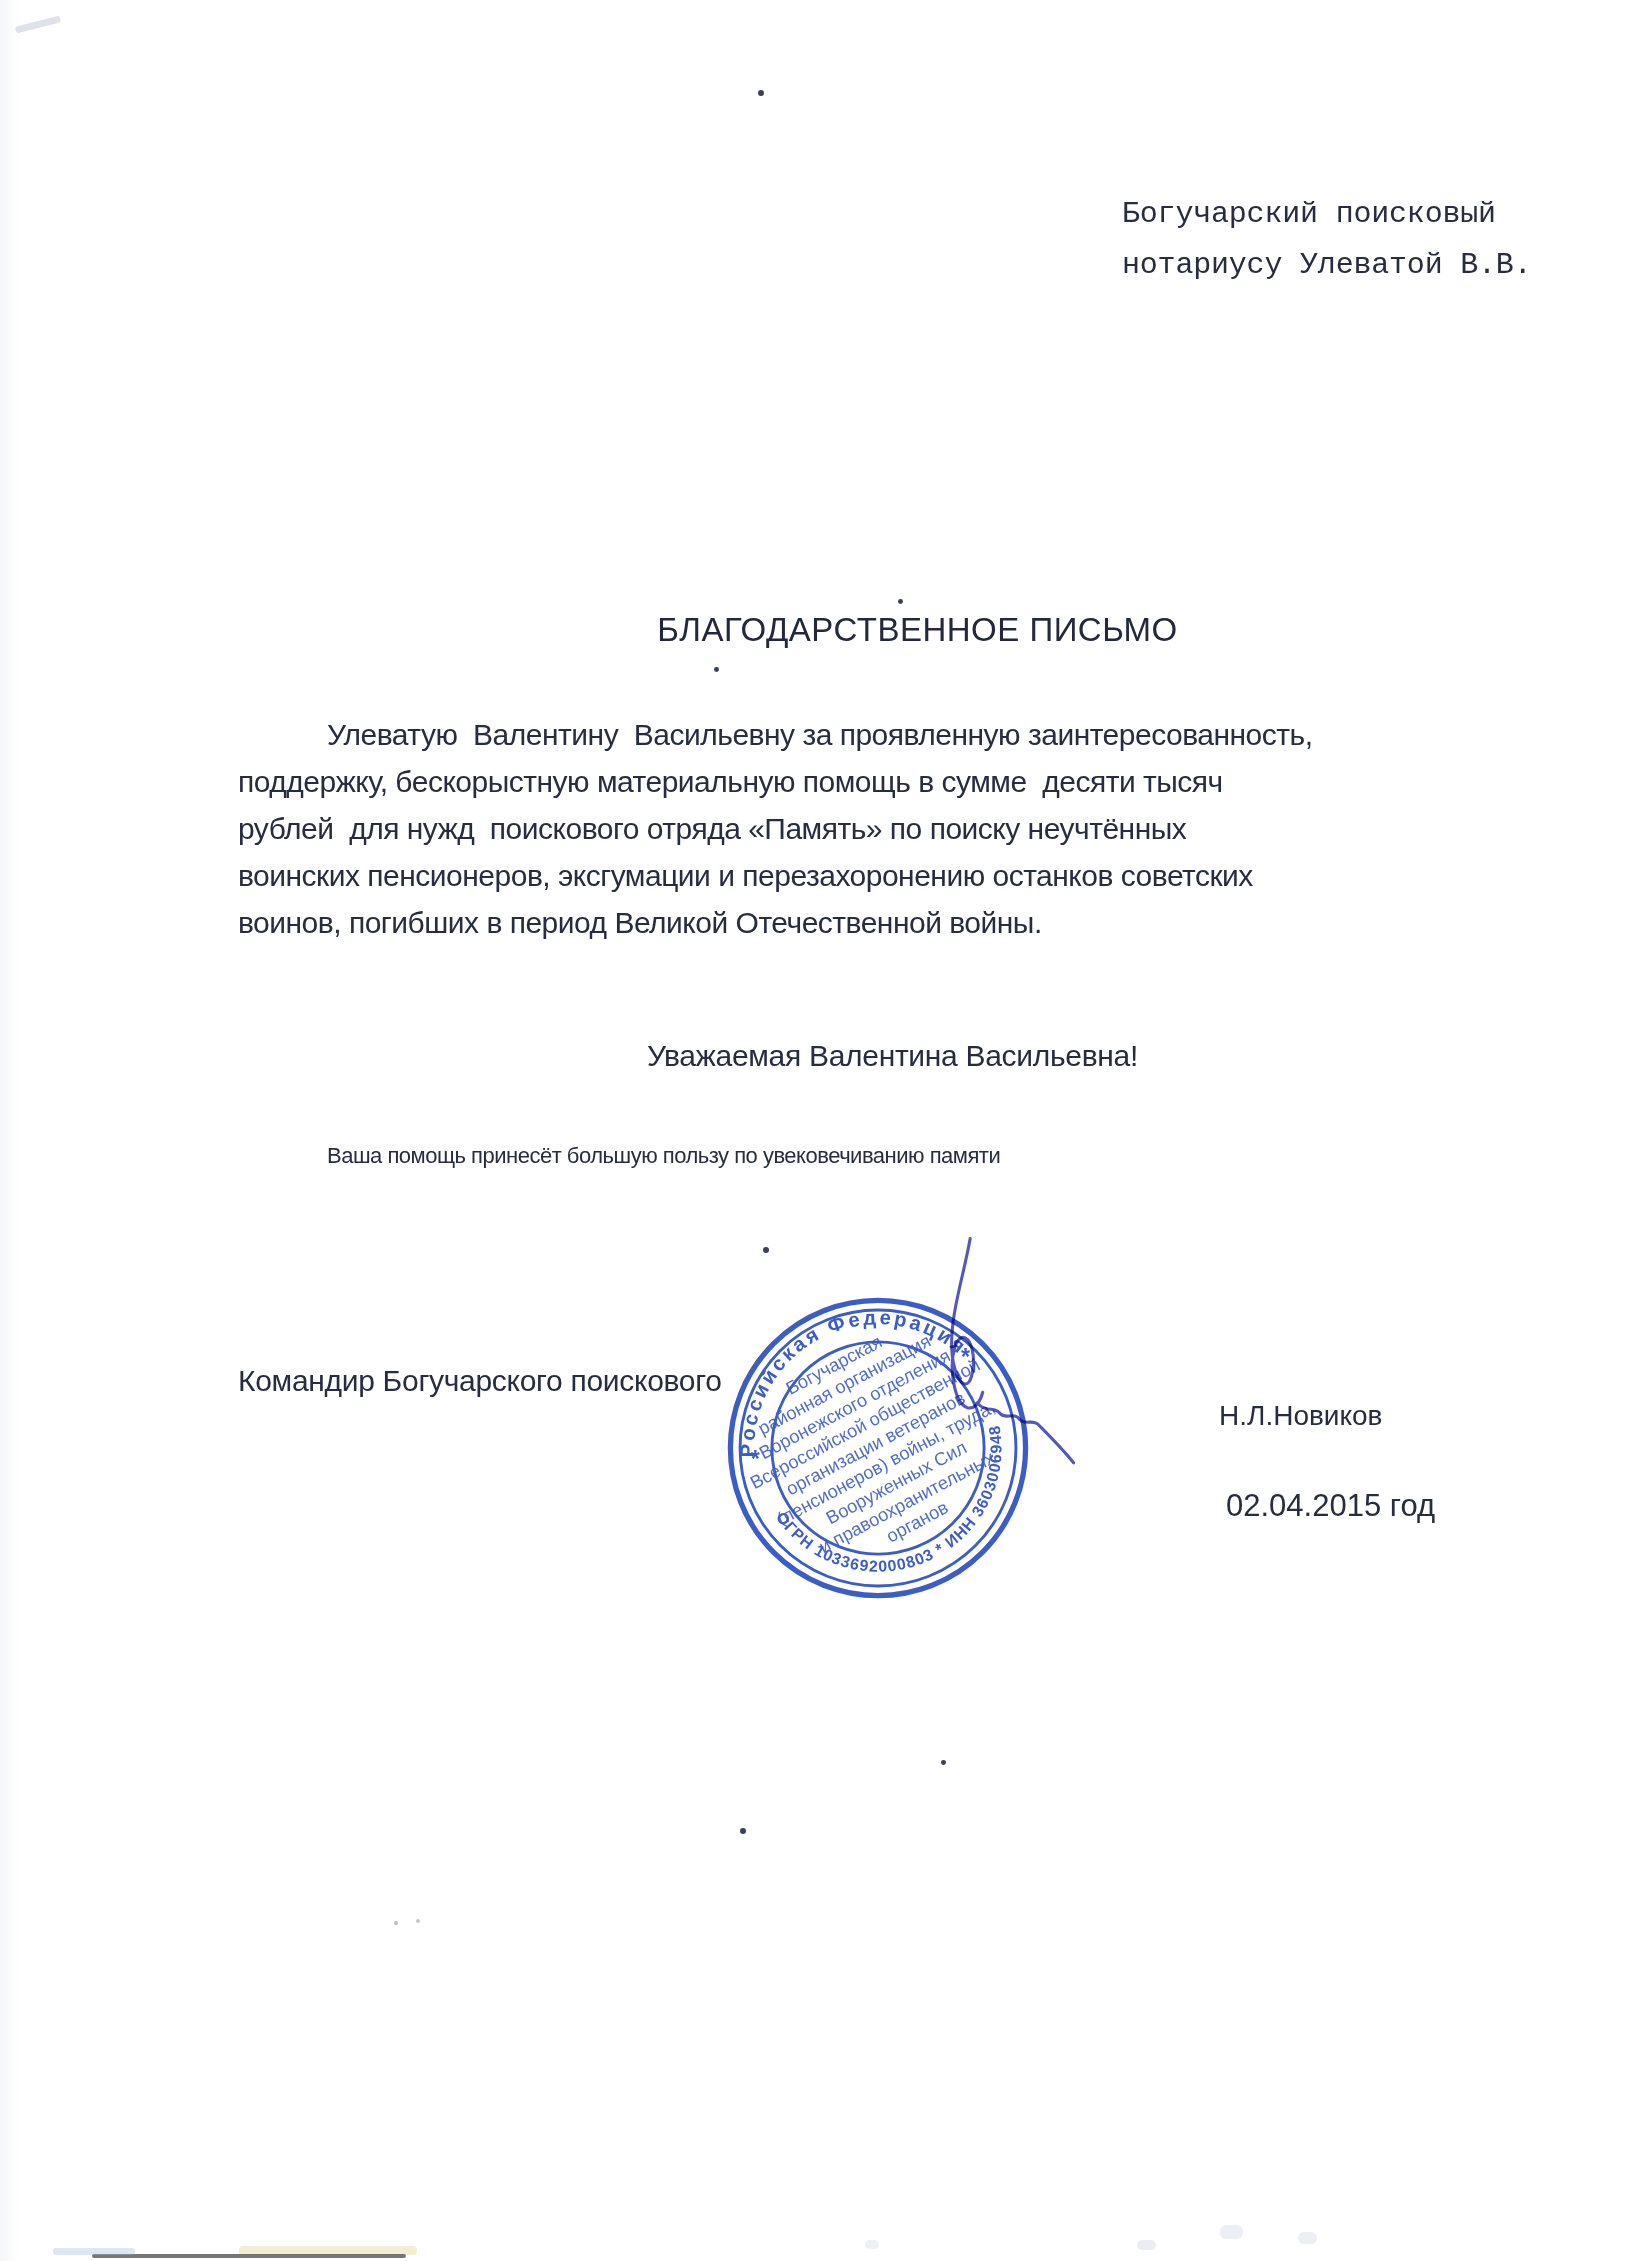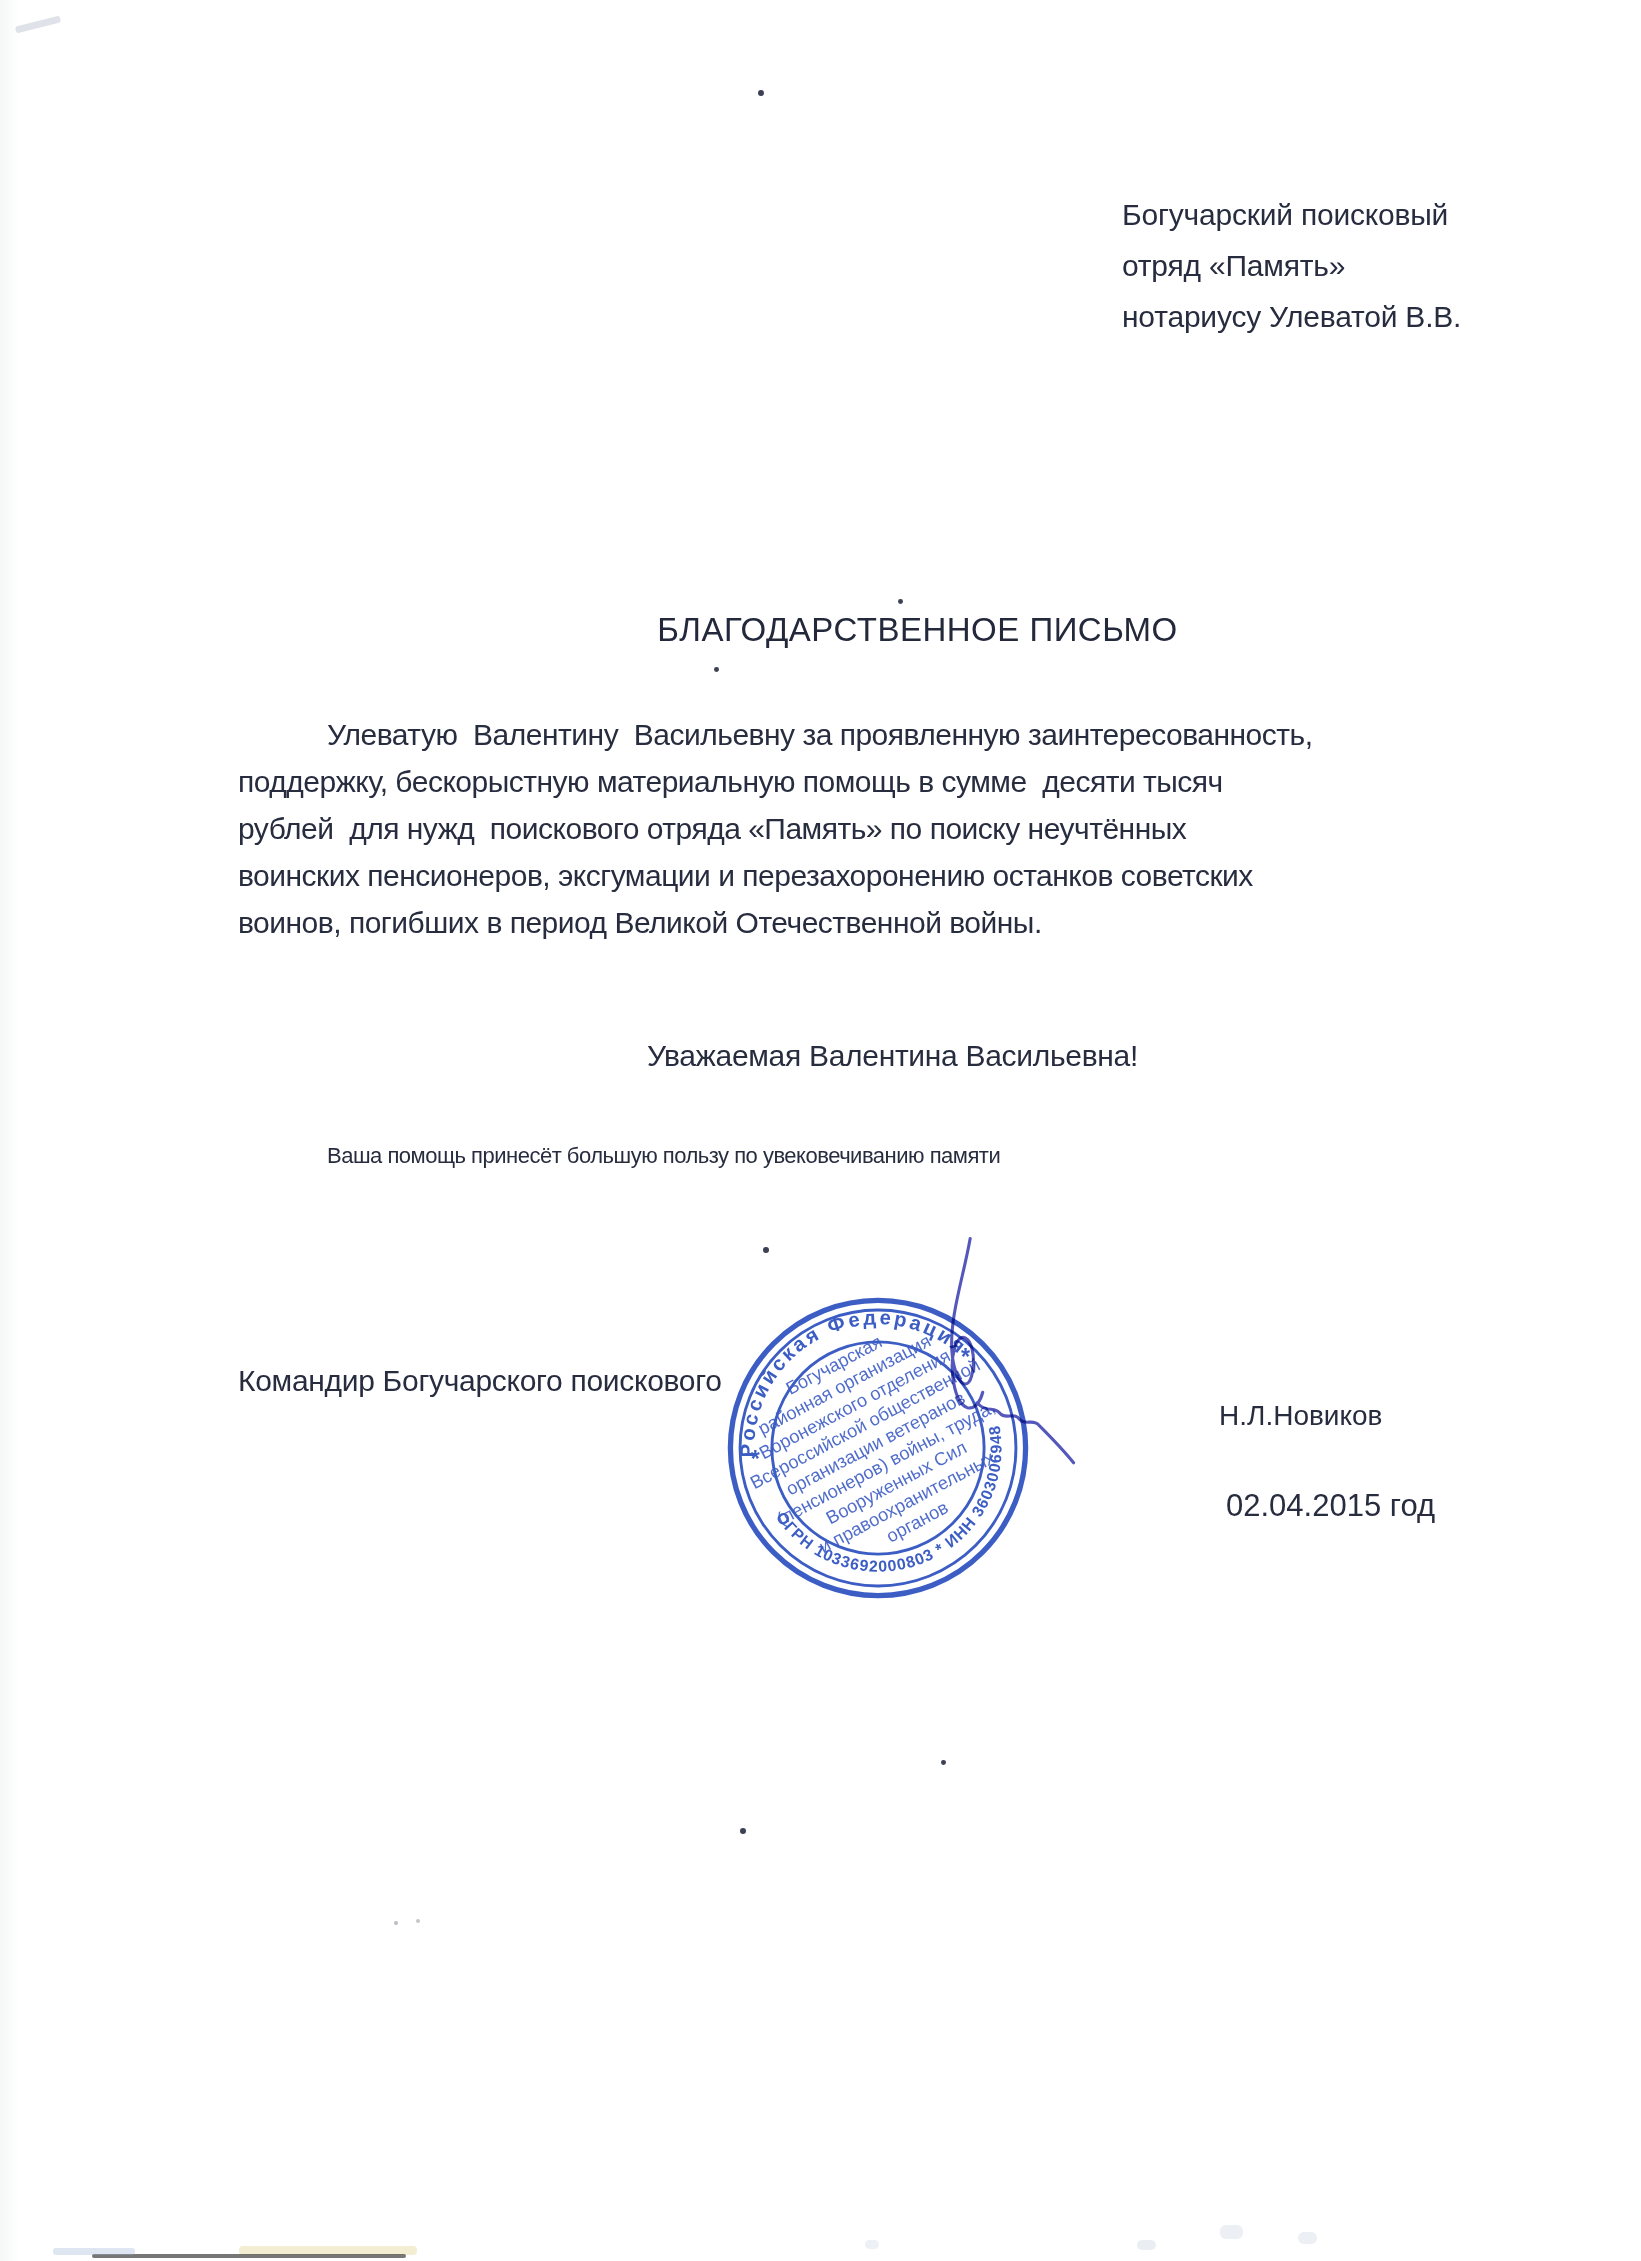--- a/index.html
+++ b/index.html
@@ -13,21 +13,21 @@
   }
   .abs { position:absolute; }
   .line { white-space:pre; }
   
   .scan-edge-left {
     position:absolute; left:0; top:0; width:19.3px; height:100%;
     background:linear-gradient(90deg, rgba(120,130,145,0.07), rgba(120,130,145,0));
   }
   .recipient {
     left:1122px; top:189px;
-    font-size:30px; line-height:51px; letter-spacing:-0.2px;
+    font-size:30px; line-height:51px; letter-spacing:-0.2px;font-family:Liberation Mono, monospace;
   }
   .doc-title-wrap {
     left:73px; top:611px; width:1641px; text-align:center;
   }
   .doc-title {
     font-size:33px; letter-spacing:0.5px; color:#23283a;margin-left:48px;
   }
   .body-para {
     left:238px; top:711px;
     font-size:30px; line-height:47px; letter-spacing:-0.5px;
@@ -62,21 +62,20 @@
   .speck { position:absolute; background:#3c4154; border-radius:50%; }
   .smudge { position:absolute; }
 </style>
 </head>
 <body>
 
 <div class="scan-edge-left"></div>
 
 <div class="abs recipient">
     <div class="line">Богучарский поисковый</div>
-    <div class="line">отряд «Память»</div>
     <div class="line">нотариусу Улеватой В.В.</div>
   </div>
 
 <div class="abs doc-title-wrap">
   <span class="doc-title">БЛАГОДАРСТВЕННОЕ ПИСЬМО</span>
 </div>
 
 <div class="abs body-para">
     <div class="line">Улеватую  Валентину  Васильевну за проявленную заинтересованность,</div>
     <div class="line">поддержку, бескорыстную материальную помощь в сумме  десяти тысяч</div>

